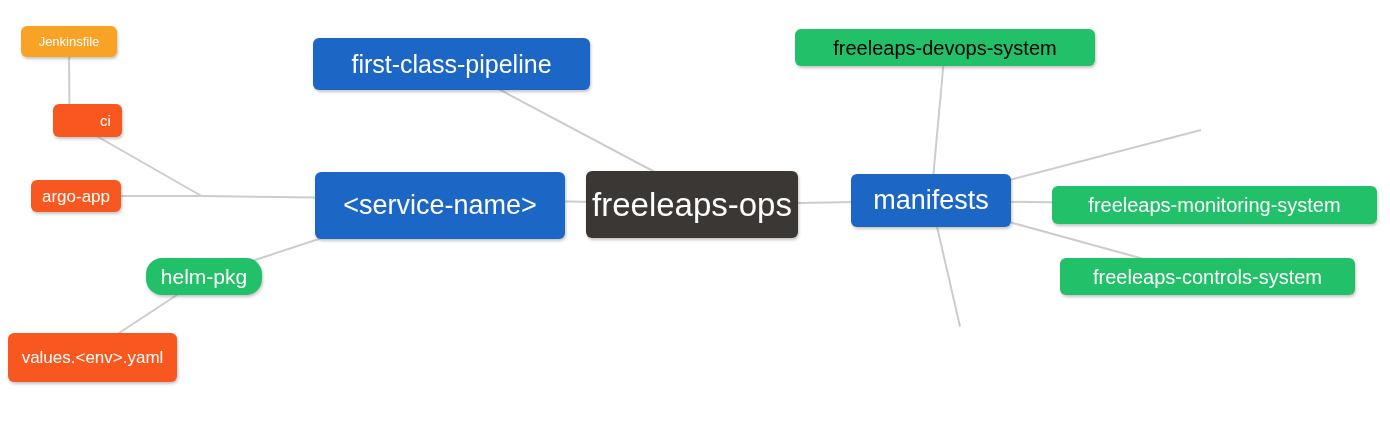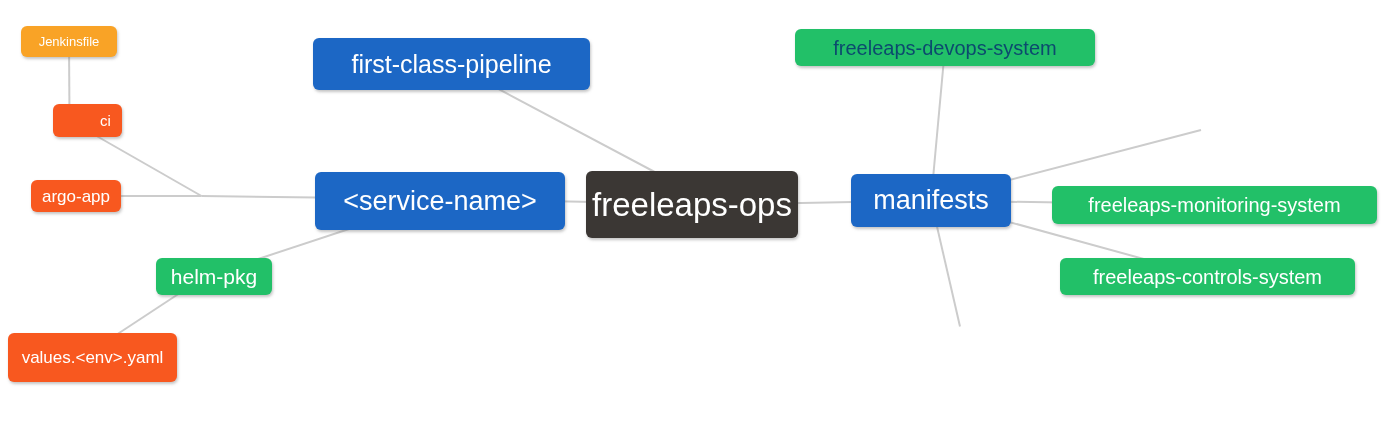--- a/index.html
+++ b/index.html
@@ -21,24 +21,24 @@
     box-shadow:1px 2px 3px rgba(110,110,110,0.40);
     cursor:pointer;
     user-select:none;
     text-align:right;
   }
   
   .n-jenkinsfile {left:21px;  top:26px;  width:96px;  height:31px; font-size:13px;}
   .n-ci          {left:53px;  top:104px; width:33px;  height:33px; font-size:15px;}
   .n-argo-app    {left:31px;  top:180px; width:90px;  height:32px; font-size:17px;}
   .n-env         {left:158px; top:177px; width:87px;  height:38px; font-size:21px;}
-  .n-helm-pkg    {left:156px; top:258px; width:116px; height:37px; font-size:21px;}
+  .n-helm-pkg    {left:146px; top:258px; width:116px; height:37px; font-size:21px;border-radius:16px;}
   .n-values      {left:8px;   top:333px; width:169px; height:49px; font-size:17px;}
   .n-pipeline    {left:313px; top:38px;  width:277px; height:52px; font-size:25px;}
-  .n-service     {left:315px; top:172px; width:250px; height:58px; font-size:27px;}
+  .n-service     {left:315px; top:172px; width:250px; height:67px; font-size:27px;}
   .n-ops         {left:586px; top:171px; width:212px; height:67px; font-size:33px;}
   .n-manifests   {left:851px; top:174px; width:160px; height:53px; font-size:27px;}
   .n-devops      {left:795px; top:29px;  width:300px; height:37px; font-size:20px;}
   .n-network     {left:1053px;top:112px; width:296px; height:36px; font-size:20px;}
   .n-monitoring  {left:1052px;top:186px; width:325px; height:38px; font-size:20px;}
   .n-controls    {left:1060px;top:258px; width:295px; height:37px; font-size:20px;}
   .n-storage     {left:815px; top:308px; width:290px; height:37px; font-size:20px;}
 </style>
 </head>
 <body>
@@ -73,20 +73,20 @@
   <div class="node n-values" style="background: rgb(248, 88, 31); color: rgb(255, 255, 255);">values.&lt;env&gt;.yaml</div>
 
   <div class="node n-pipeline" style="background: rgb(28, 103, 197); color: rgb(255, 255, 255);">first-class-pipeline</div>
 
   <div class="node n-service" style="background: rgb(28, 103, 197); color: rgb(255, 255, 255);">&lt;service-name&gt;</div>
 
   <div class="node n-ops" style="background: rgb(59, 55, 52); color: rgb(255, 255, 255);">freeleaps-ops</div>
 
   <div class="node n-manifests" style="background: rgb(28, 103, 197); color: rgb(255, 255, 255);">manifests</div>
 
-  <div class="node n-devops" style="background: rgb(34, 192, 104); color: #0c4a6e;">freeleaps-devops-system</div>
+  <div class="node n-devops" style="background: rgb(34, 192, 104); color: #000000;">freeleaps-devops-system</div>
 
 
   <div class="node n-monitoring" style="background: rgb(34, 192, 104); color: rgb(255, 255, 255);">freeleaps-monitoring-system</div>
 
   <div class="node n-controls" style="background: rgb(34, 192, 104); color: rgb(255, 255, 255);">freeleaps-controls-system</div>
 
 </div>
 
 </body></html>

